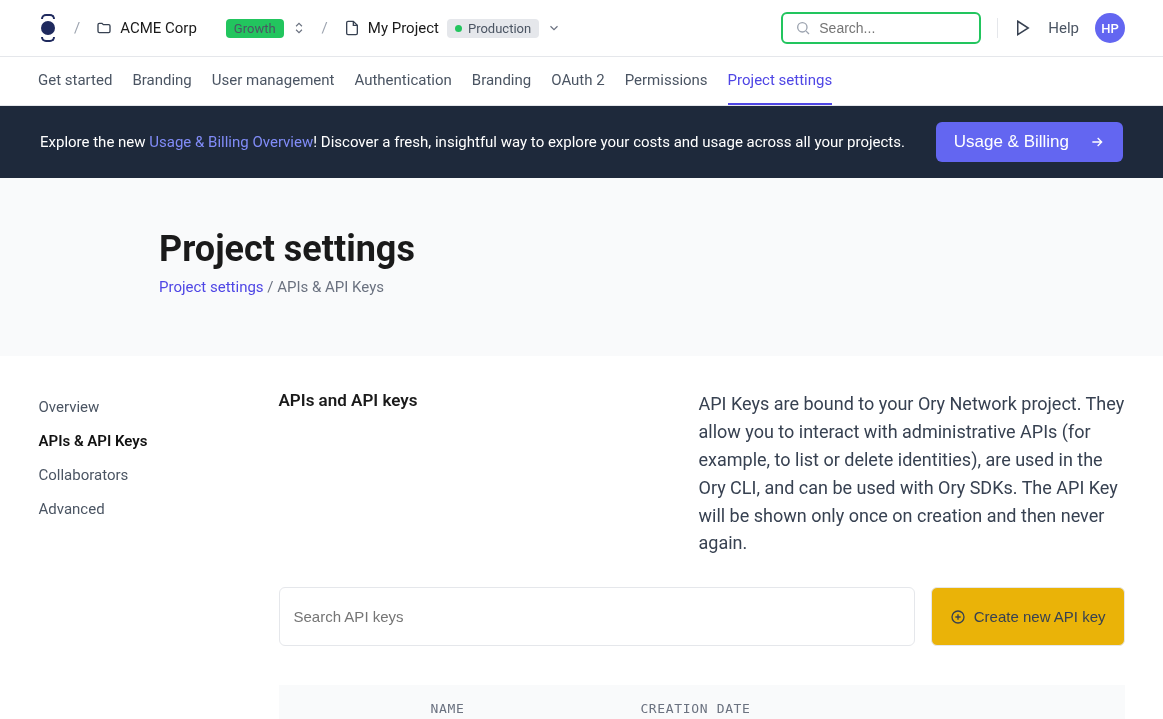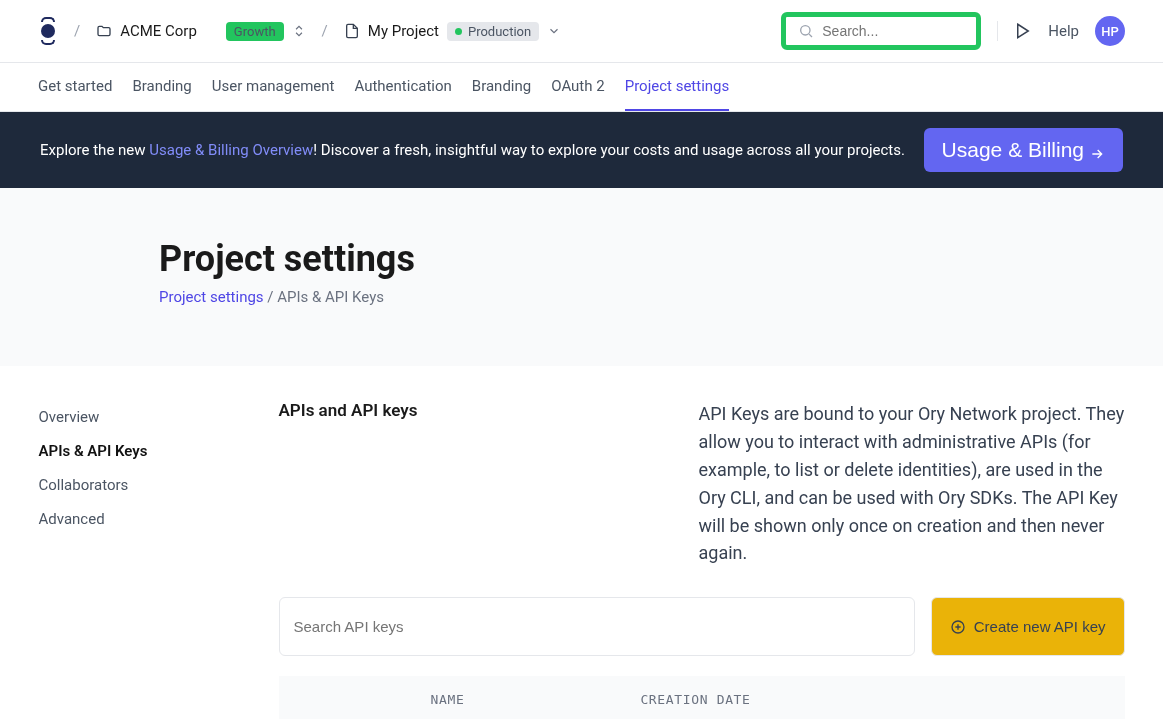--- a/index.html
+++ b/index.html
@@ -10,53 +10,53 @@
 .logo { width: 20px; height: 28px; display: flex; flex-direction: column; align-items: center; justify-content: center; gap: 2px; }
 .logo-arc-top { width: 14px; height: 5px; border: 2px solid #1f2a5e; border-bottom: none; border-radius: 10px 10px 0 0; }
 .logo-circle { width: 14px; height: 14px; background: #1f2a5e; border-radius: 50%; }
 .logo-arc-bottom { width: 14px; height: 5px; border: 2px solid #1f2a5e; border-top: none; border-radius: 0 0 10px 10px; }
 .sep { color: #9ca3af; font-size: 15px; }
 .crumb { display: flex; align-items: center; gap: 8px; font-size: 15px; color: #1a1a1a; cursor: pointer; }
 .badge { background: #22c55e; color: #4b5563; padding: 2px 8px; border-radius: 4px; font-size: 13px; margin-left: 21px; }
 .badge-prod { background: #e5e7eb; color: #4b5563; padding: 2px 8px; border-radius: 4px; font-size: 13px; display: inline-flex; align-items: center; gap: 6px; }
 .dot-green { width: 7px; height: 7px; background: #22c55e; border-radius: 50%; display: inline-block; }
 .spacer { flex: 1; }
-.search-box { display: flex; align-items: flex-end; border: 5px solid #22c55e; border-radius: 6px; padding: 6px 12px; width: 200px; gap: 8px; }
+.search-box { display: flex; align-items: flex-end; border: 2px solid #22c55e; border-radius: 6px; padding: 6px 12px; width: 200px; gap: 8px; }
 .search-box input { border: none; outline: none; font-size: 14px; width: 100%; color: #6b7280; }
 .vline { width: 1px; height: 20px; background: #e5e7eb; }
 .help-link { color: #4b5563; font-size: 15px; cursor: pointer; }
 .avatar { width: 30px; height: 30px; background: #6366f1; color: #fff; border-radius: 50%; display: flex; align-items: center; justify-content: center; font-size: 13px; font-weight: 500; }
 
 
 .tabs { display: flex; gap: 20px; padding: 0 38px; border-bottom: 1px solid #e5e7eb; }
 .tab { padding: 14px 0; font-size: 15px; color: #4b5563; cursor: pointer; border-bottom: 2px solid transparent; }
 .tab.active { color: #4f46e5; border-bottom-color: #4f46e5; }
 
 
 .banner { background: #1e293b; color: #fff; display: flex; align-items: center; padding: 16px 40px; font-size: 15px; }
 .banner a { color: #818cf8; text-decoration: none; }
-.banner-btn { background: #6366f1; color: #fff; border: none; padding: 10px 18px; border-radius: 6px; font-size: 21px; display: inline-flex; align-items: flex-end; gap: 5px; cursor: pointer; }
+.banner-btn { background: #6366f1; color: #fff; border: none; padding: 10px 18px; border-radius: 6px; font-size: 17px; display: inline-flex; align-items: center; gap: 20px; cursor: pointer; }
 
 
 .page-header { background: #f9fafb; padding: 50px 0 60px; }
 .page-header-inner { max-width: 845px; margin: 0 auto; padding-left: 0; }
 .page-title { font-size: 36px; font-weight: 700; margin-bottom: 8px; }
 .breadcrumb { font-size: 15px; color: #6b7280; }
 .breadcrumb a { color: #4f46e5; text-decoration: none; }
 
 
 .content { display: flex; max-width: 1150px; margin: 0 auto; padding: 34px 32px 40px; gap: 60px; }
 .sidebar { width: 180px; flex-shrink: 0; }
 .sidebar-item { padding: 8px 0; font-size: 15px; color: #4b5563; cursor: pointer; }
 .sidebar-item.active { color: #111; font-weight: 600; }
 .main { flex: 1; }
 .section-row { display: flex; gap: 40px; margin-bottom: 30px; }
 .section-title { font-size: 17px; font-weight: 600; width: 380px; flex-shrink: 0; }
 .section-desc { font-size: 18px; color: #374151; line-height: 1.55; }
-.filter-row { display: flex; gap: 16px; margin-bottom: 20px; }
+.filter-row { display: flex; gap: 16px; margin-bottom: 39px; }
 .search-input { flex: 1; border: 1px solid #e5e7eb; border-radius: 6px; padding: 12px 14px; font-size: 15px; outline: none; }
 .create-btn { border: 1px solid #e5e7eb; background: #eab308; border-radius: 6px; padding: 20px 18px; font-size: 15px; color: #374151; display: inline-flex; align-items: center; gap: 8px; cursor: pointer; }
 .table { width: 100%; border-collapse: collapse; }
 .table th { background: #f9fafb; text-align: center; padding: 16px 24px; font-family: "SFMono-Regular", Consolas, monospace; font-size: 13px; font-weight: 400; color: #6b7280; letter-spacing: 0.05em; }
 .table th.right { text-align: left; }
 .table td { padding: 18px 24px; font-size: 15px; border-bottom: 1px solid #e5e7eb; }
 .table td.actions { width: 40px; text-align: center; color: #6b7280; cursor: pointer; }
 
 .icon { display: inline-flex; }
 </style>
@@ -123,20 +123,21 @@
   <div class="avatar">HP</div>
 </div>
 
 <div class="tabs">
   <div class="tab">Get started</div>
   <div class="tab">Branding</div>
   <div class="tab">User management</div>
   <div class="tab">Authentication</div>
   <div class="tab">Branding</div>
   <div class="tab">OAuth 2</div>
+  <div class="tab">Permissions</div>
   <div class="tab active">Project settings</div>
 </div>
 
 <div class="banner">
   <div>
     <span>Explore the new </span><a href="#">Usage &amp; Billing Overview</a><span>! Discover a fresh, insightful way to explore your costs and usage across all your projects.</span>
   </div>
   <div class="spacer"></div>
   <button class="banner-btn">
     <span>Usage &amp; Billing</span>

